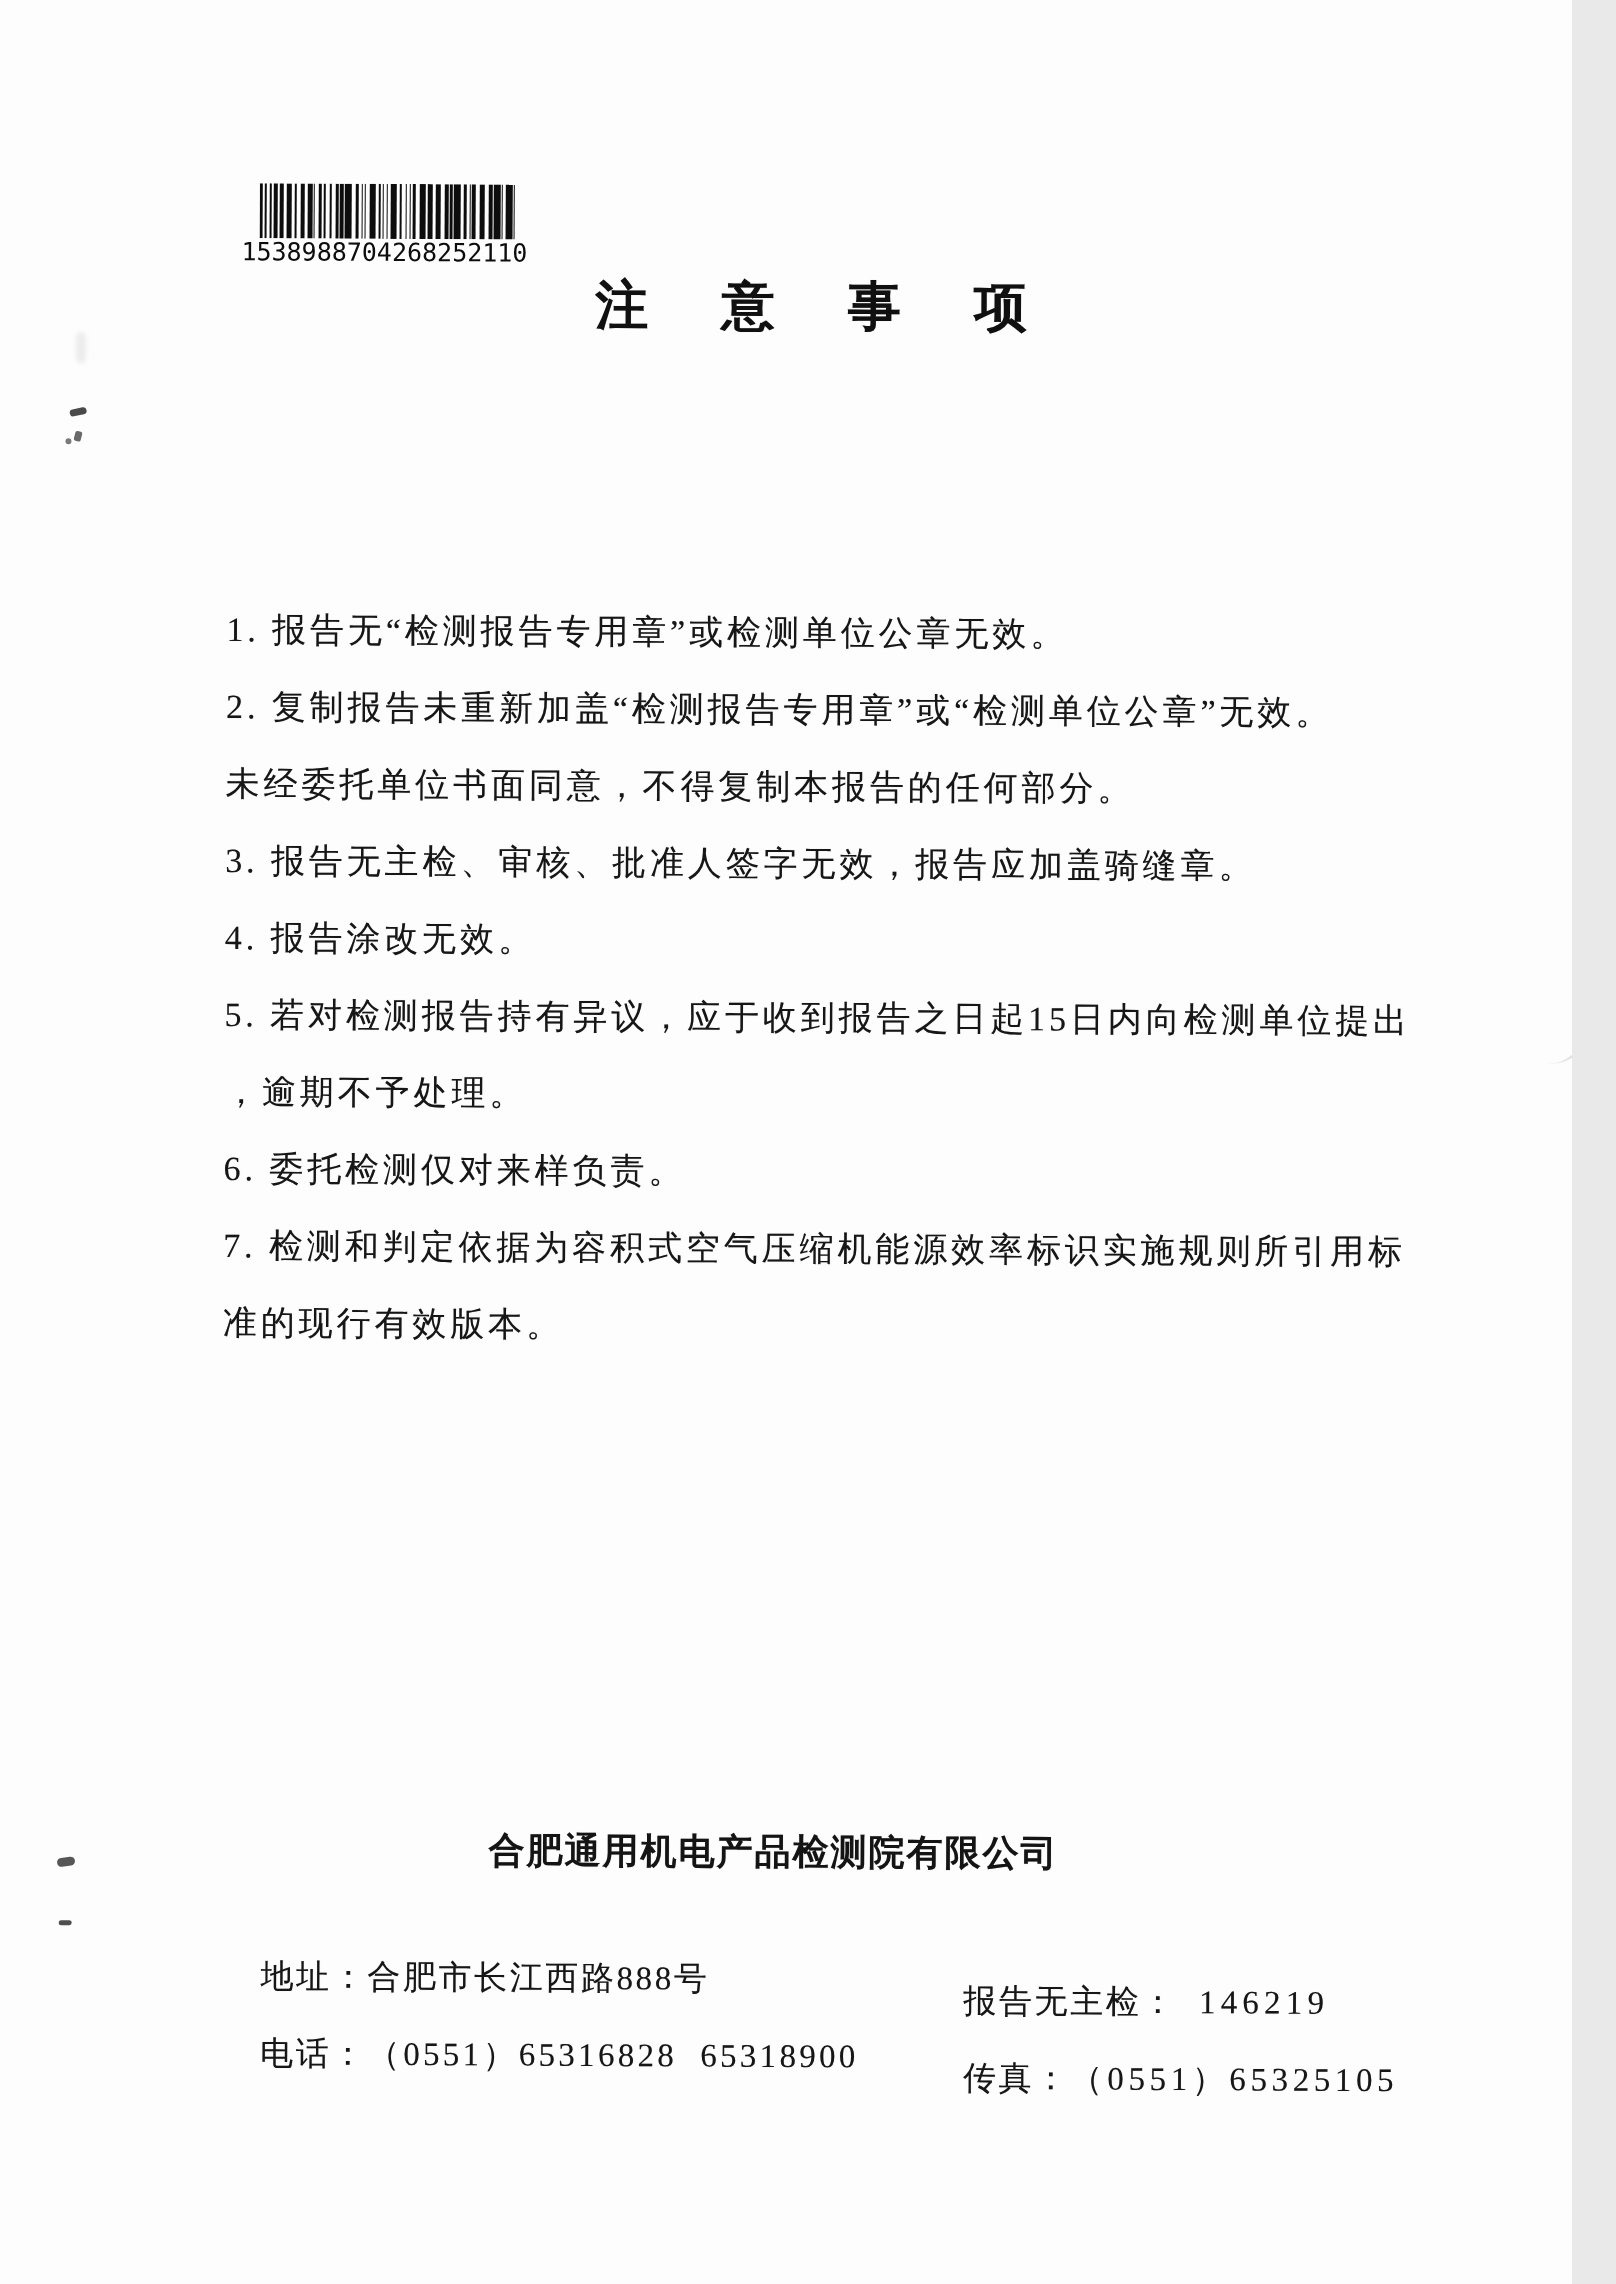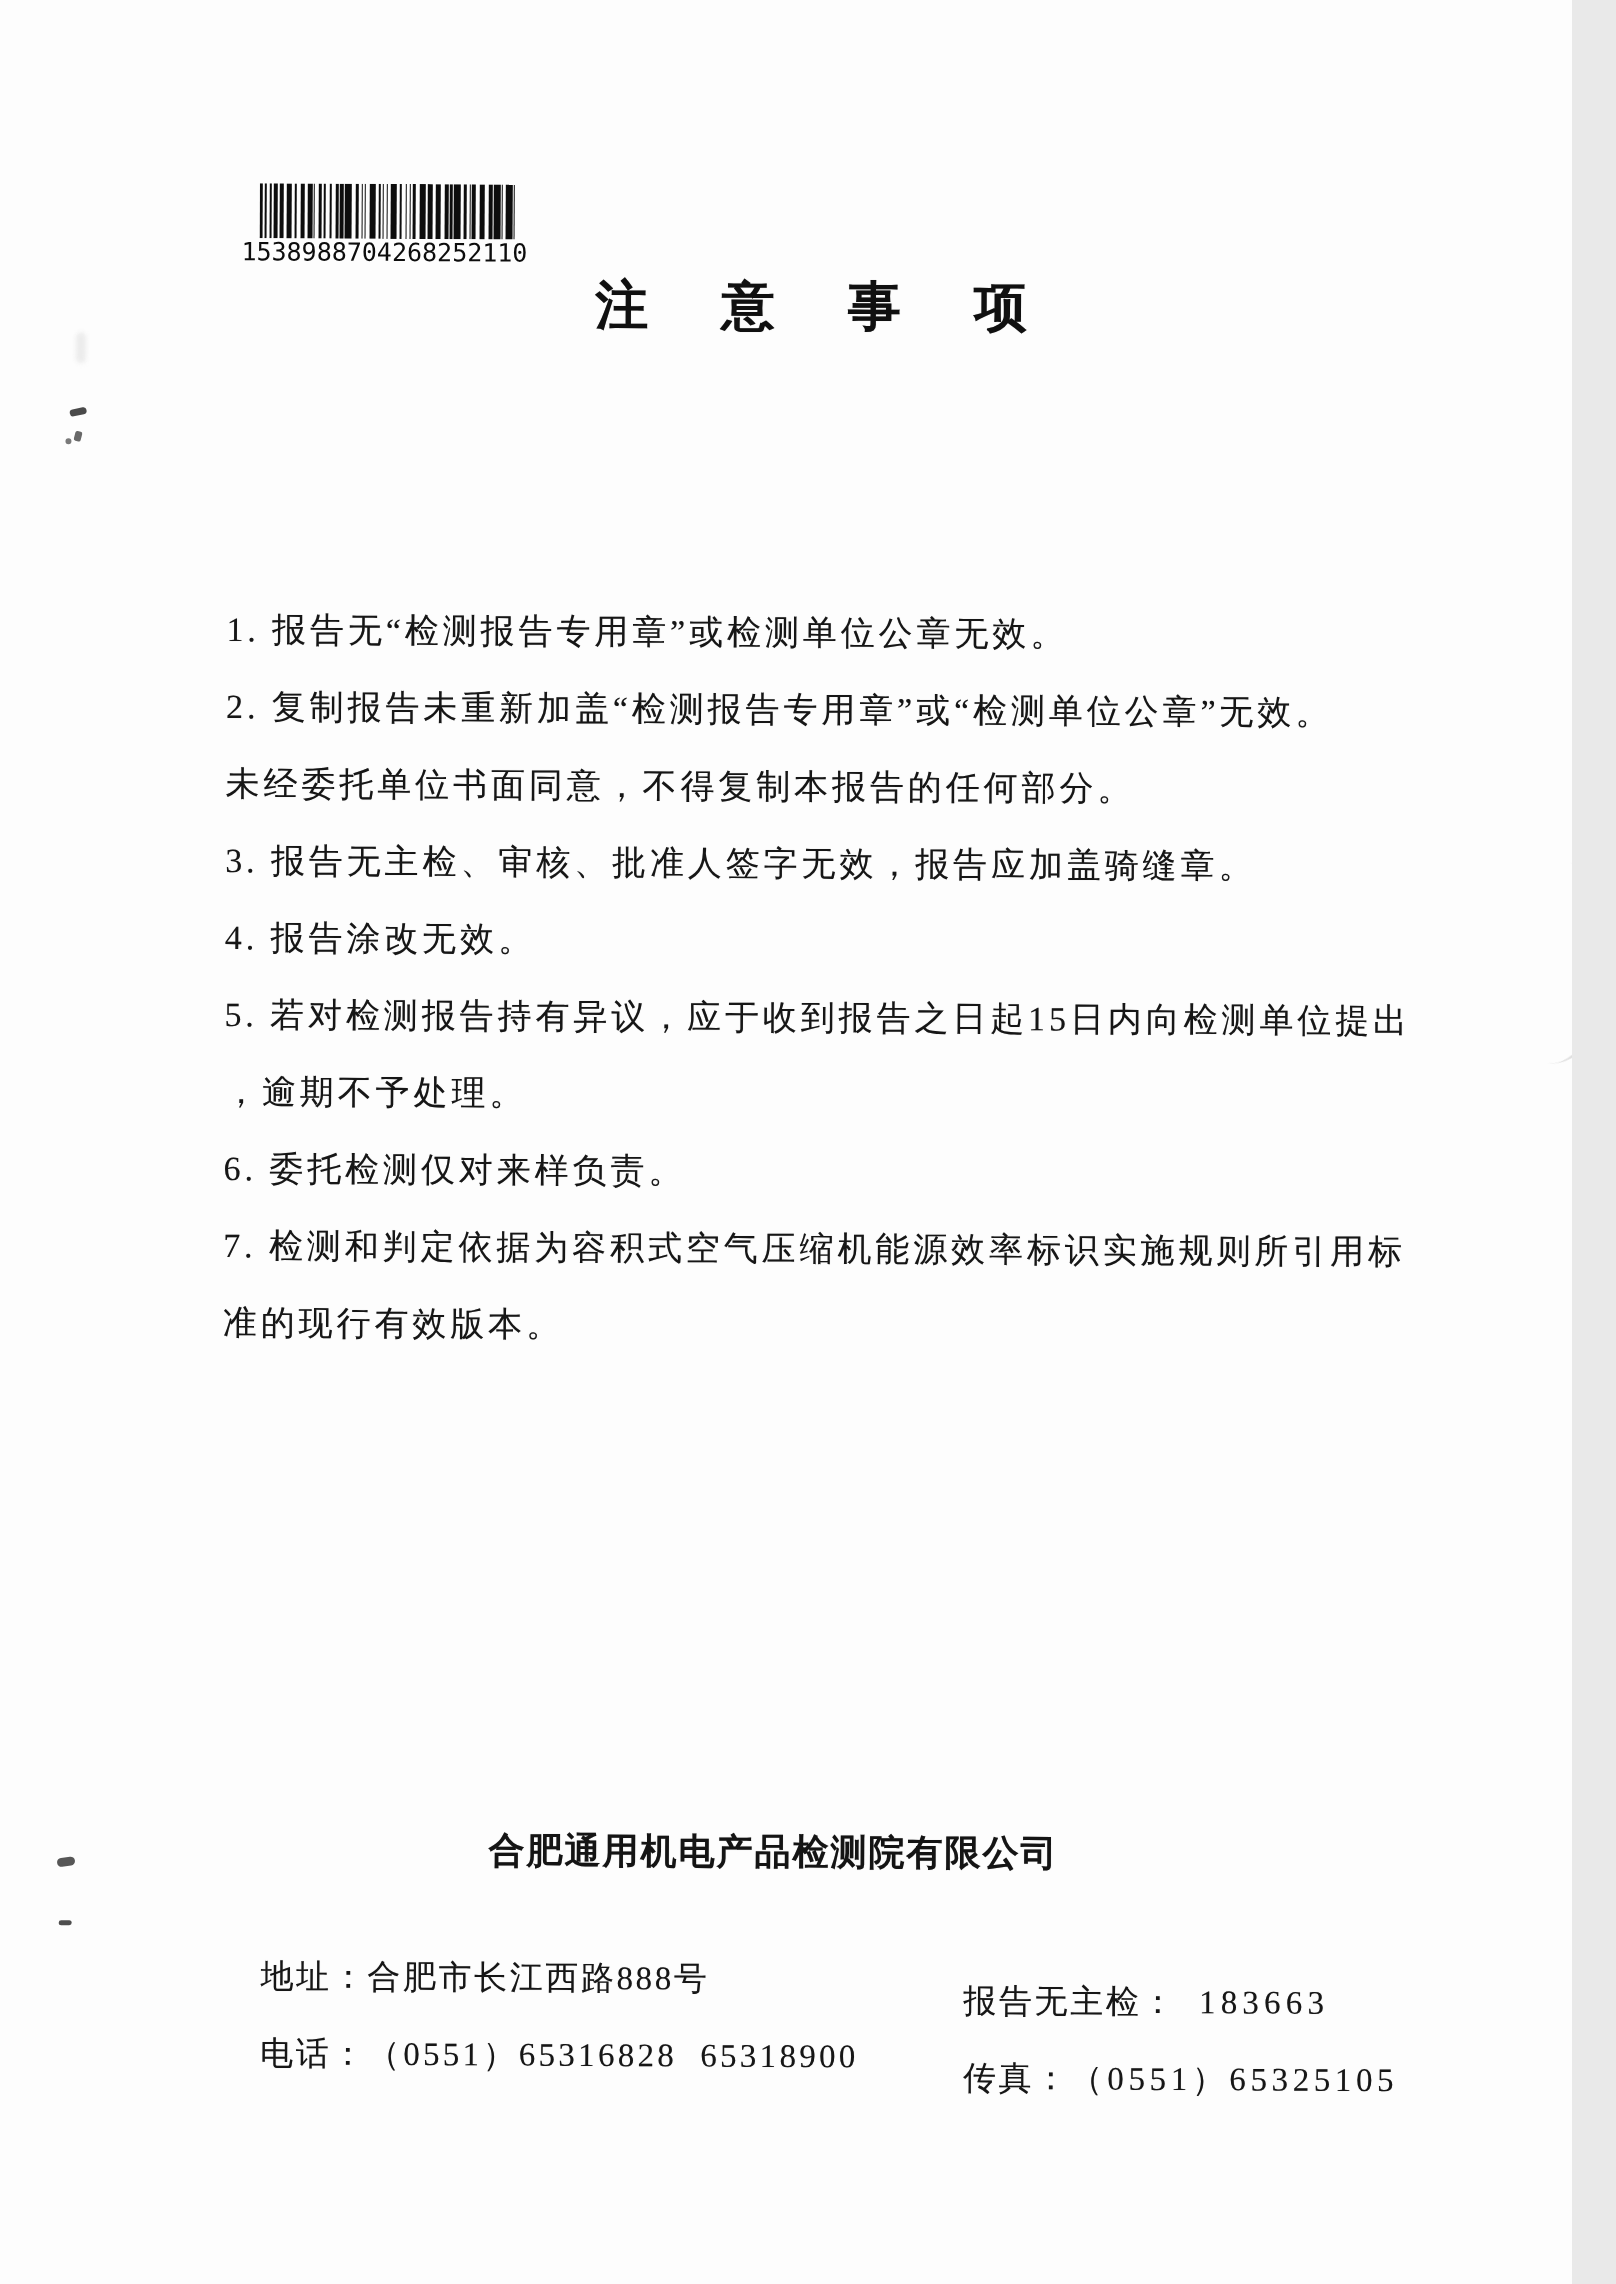--- a/index.html
+++ b/index.html
@@ -180,21 +180,21 @@
       <div class="note-line">准的现行有效版本。</div>
     </div>
 
     <div class="footer-company">合肥通用机电产品检测院有限公司</div>
 
     <div class="footer-row row-address">
       <span class="label">地址：</span><span class="value">合肥市长江西路888号</span>
     </div>
 
     <div class="footer-row row-postcode">
-      <span class="label">报告无主检：</span><span class="value">183663</span>
+      <span class="label">报告无主检：</span><span class="value">146219</span>
     </div>
 
     <div class="footer-row row-phone">
       <span class="label">电话：</span><span class="value">（0551）65316828  65318900</span>
     </div>
 
     <div class="footer-row row-fax">
       <span class="label">传真：</span><span class="value">（0551）65325105</span>
     </div>
 

